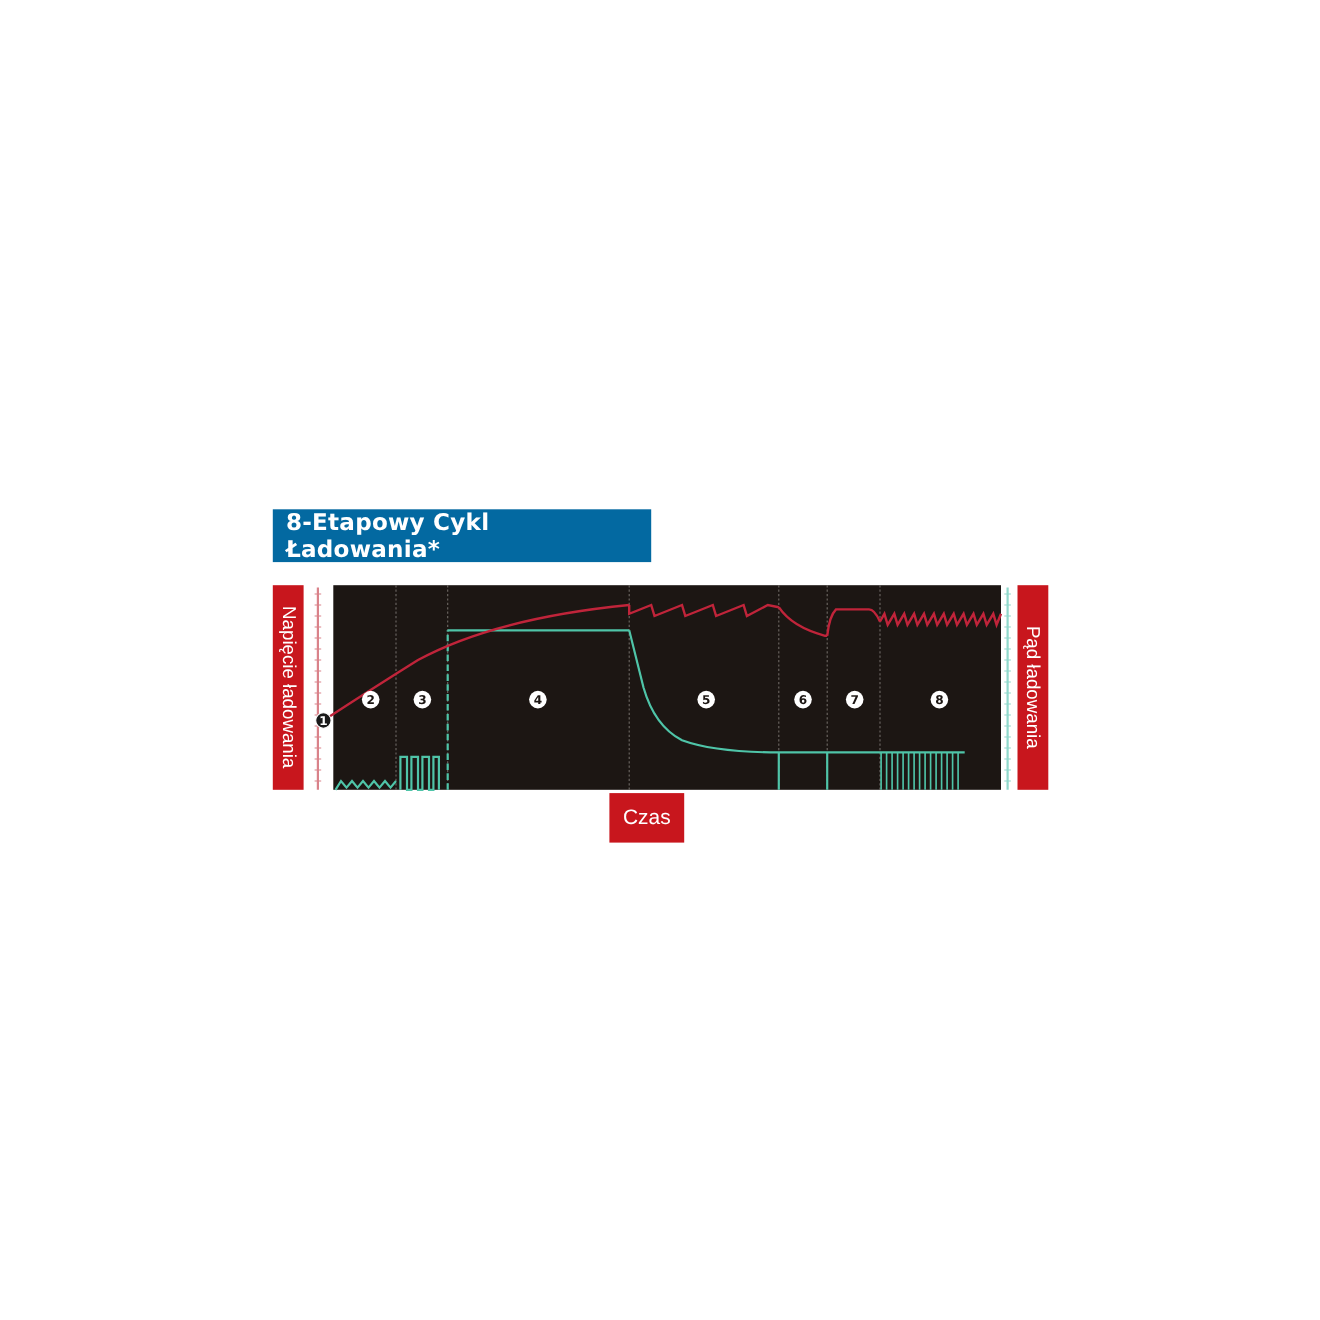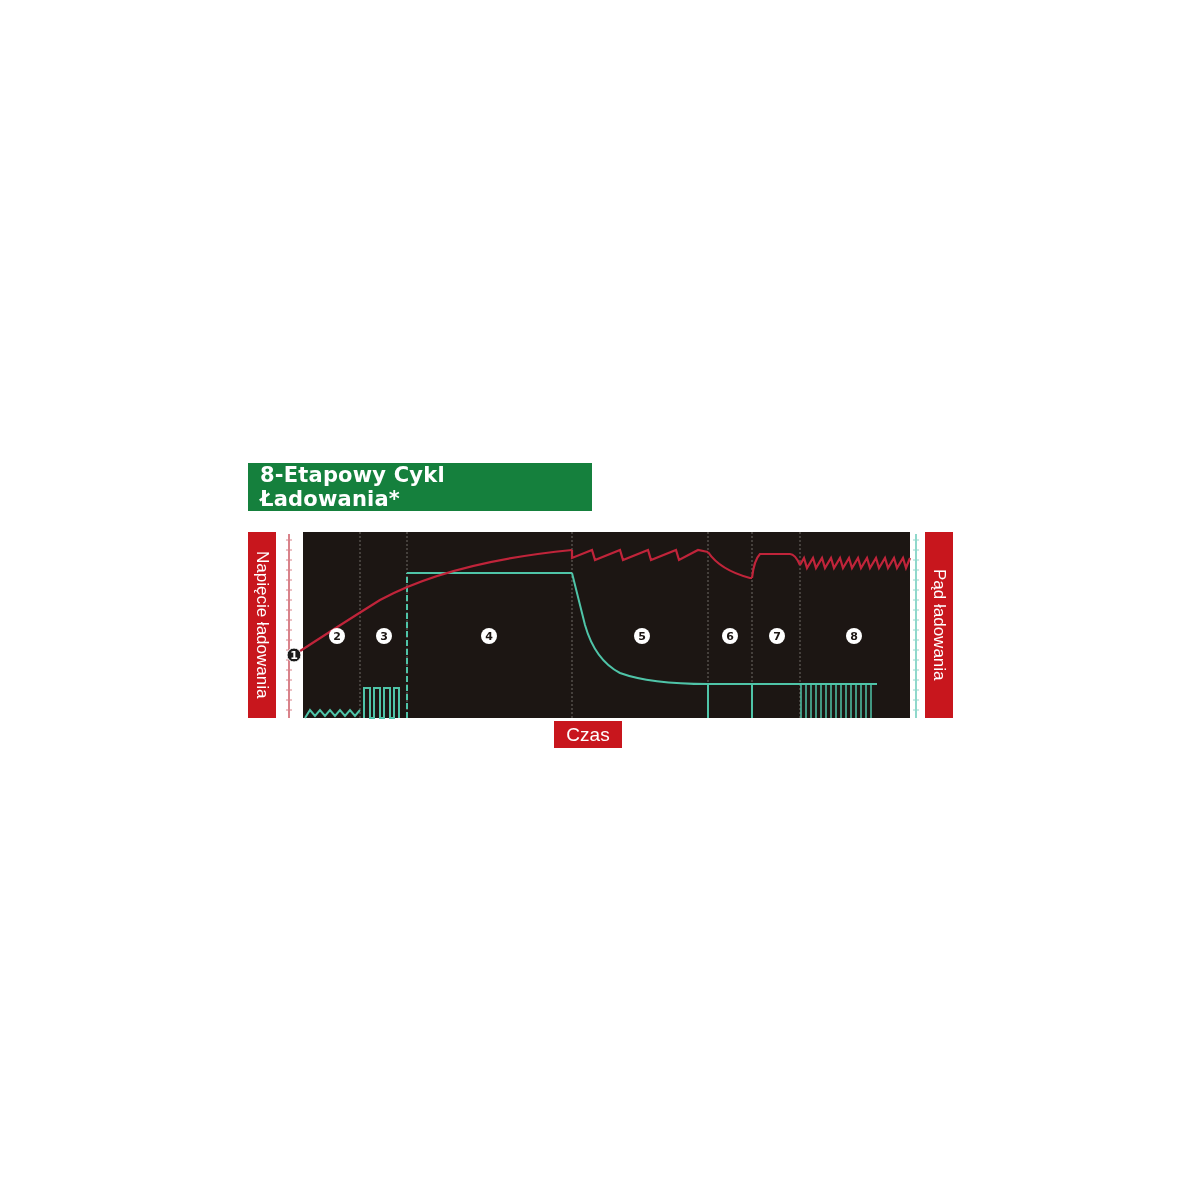--- a/index.html
+++ b/index.html
@@ -1,22 +1,22 @@
 <!DOCTYPE html>
 <html><head>
 <meta charset="utf-8">
 <style>
   html, body { margin: 0; padding: 0; background: #ffffff; }
   body { width: 1200px; height: 1200px; position: relative; overflow: hidden; font-family: "Liberation Sans", sans-serif; }
-  .title-box { position: absolute; left: 248px; top: 463px; width: 344px; height: 48px; background: #15803d; color: #fff; display: flex; align-items: center; padding-left: 12px; box-sizing: border-box; font-family: "DejaVu Sans", sans-serif; font-weight: bold; font-size: 21px; letter-spacing: 0.2px; }
+  .title-box { position: absolute; left: 248px; top: 463px; width: 344px; height: 48px; background: #0369a1; color: #fff; display: flex; align-items: center; padding-left: 12px; box-sizing: border-box; font-family: "DejaVu Sans", sans-serif; font-weight: bold; font-size: 21px; letter-spacing: 0.2px; }
   .side-label { position: absolute; top: 532px; height: 186px; width: 28px; background: #c8161d; color: #fff; display: flex; align-items: center; justify-content: center; }
   .side-label span { writing-mode: vertical-rl; font-family: "Liberation Sans", sans-serif; font-size: 17px; white-space: nowrap; }
   .side-left { left: 248px; }
   .side-right { left: 925px; }
-  .axis-x-label { position: absolute; left: 554px; top: 721px; width: 68px; height: 27px; background: #c8161d; color: #fff; display: flex; align-items: center; justify-content: center; font-size: 19px; font-family: "Liberation Sans", sans-serif; }
+  .axis-x-label { position: absolute; left: 554px; top: 721px; width: 68px; height: 45px; background: #c8161d; color: #fff; display: flex; align-items: center; justify-content: center; font-size: 19px; font-family: "Liberation Sans", sans-serif; }
   svg.chart { position: absolute; left: 280px; top: 530px; }
 </style>
 </head>
 <body>
 
 <div class="title-box">8-Etapowy Cykl Ładowania*</div>
 
 <div class="side-label side-left">
   <span>Napięcie ładowania</span>
 </div>

